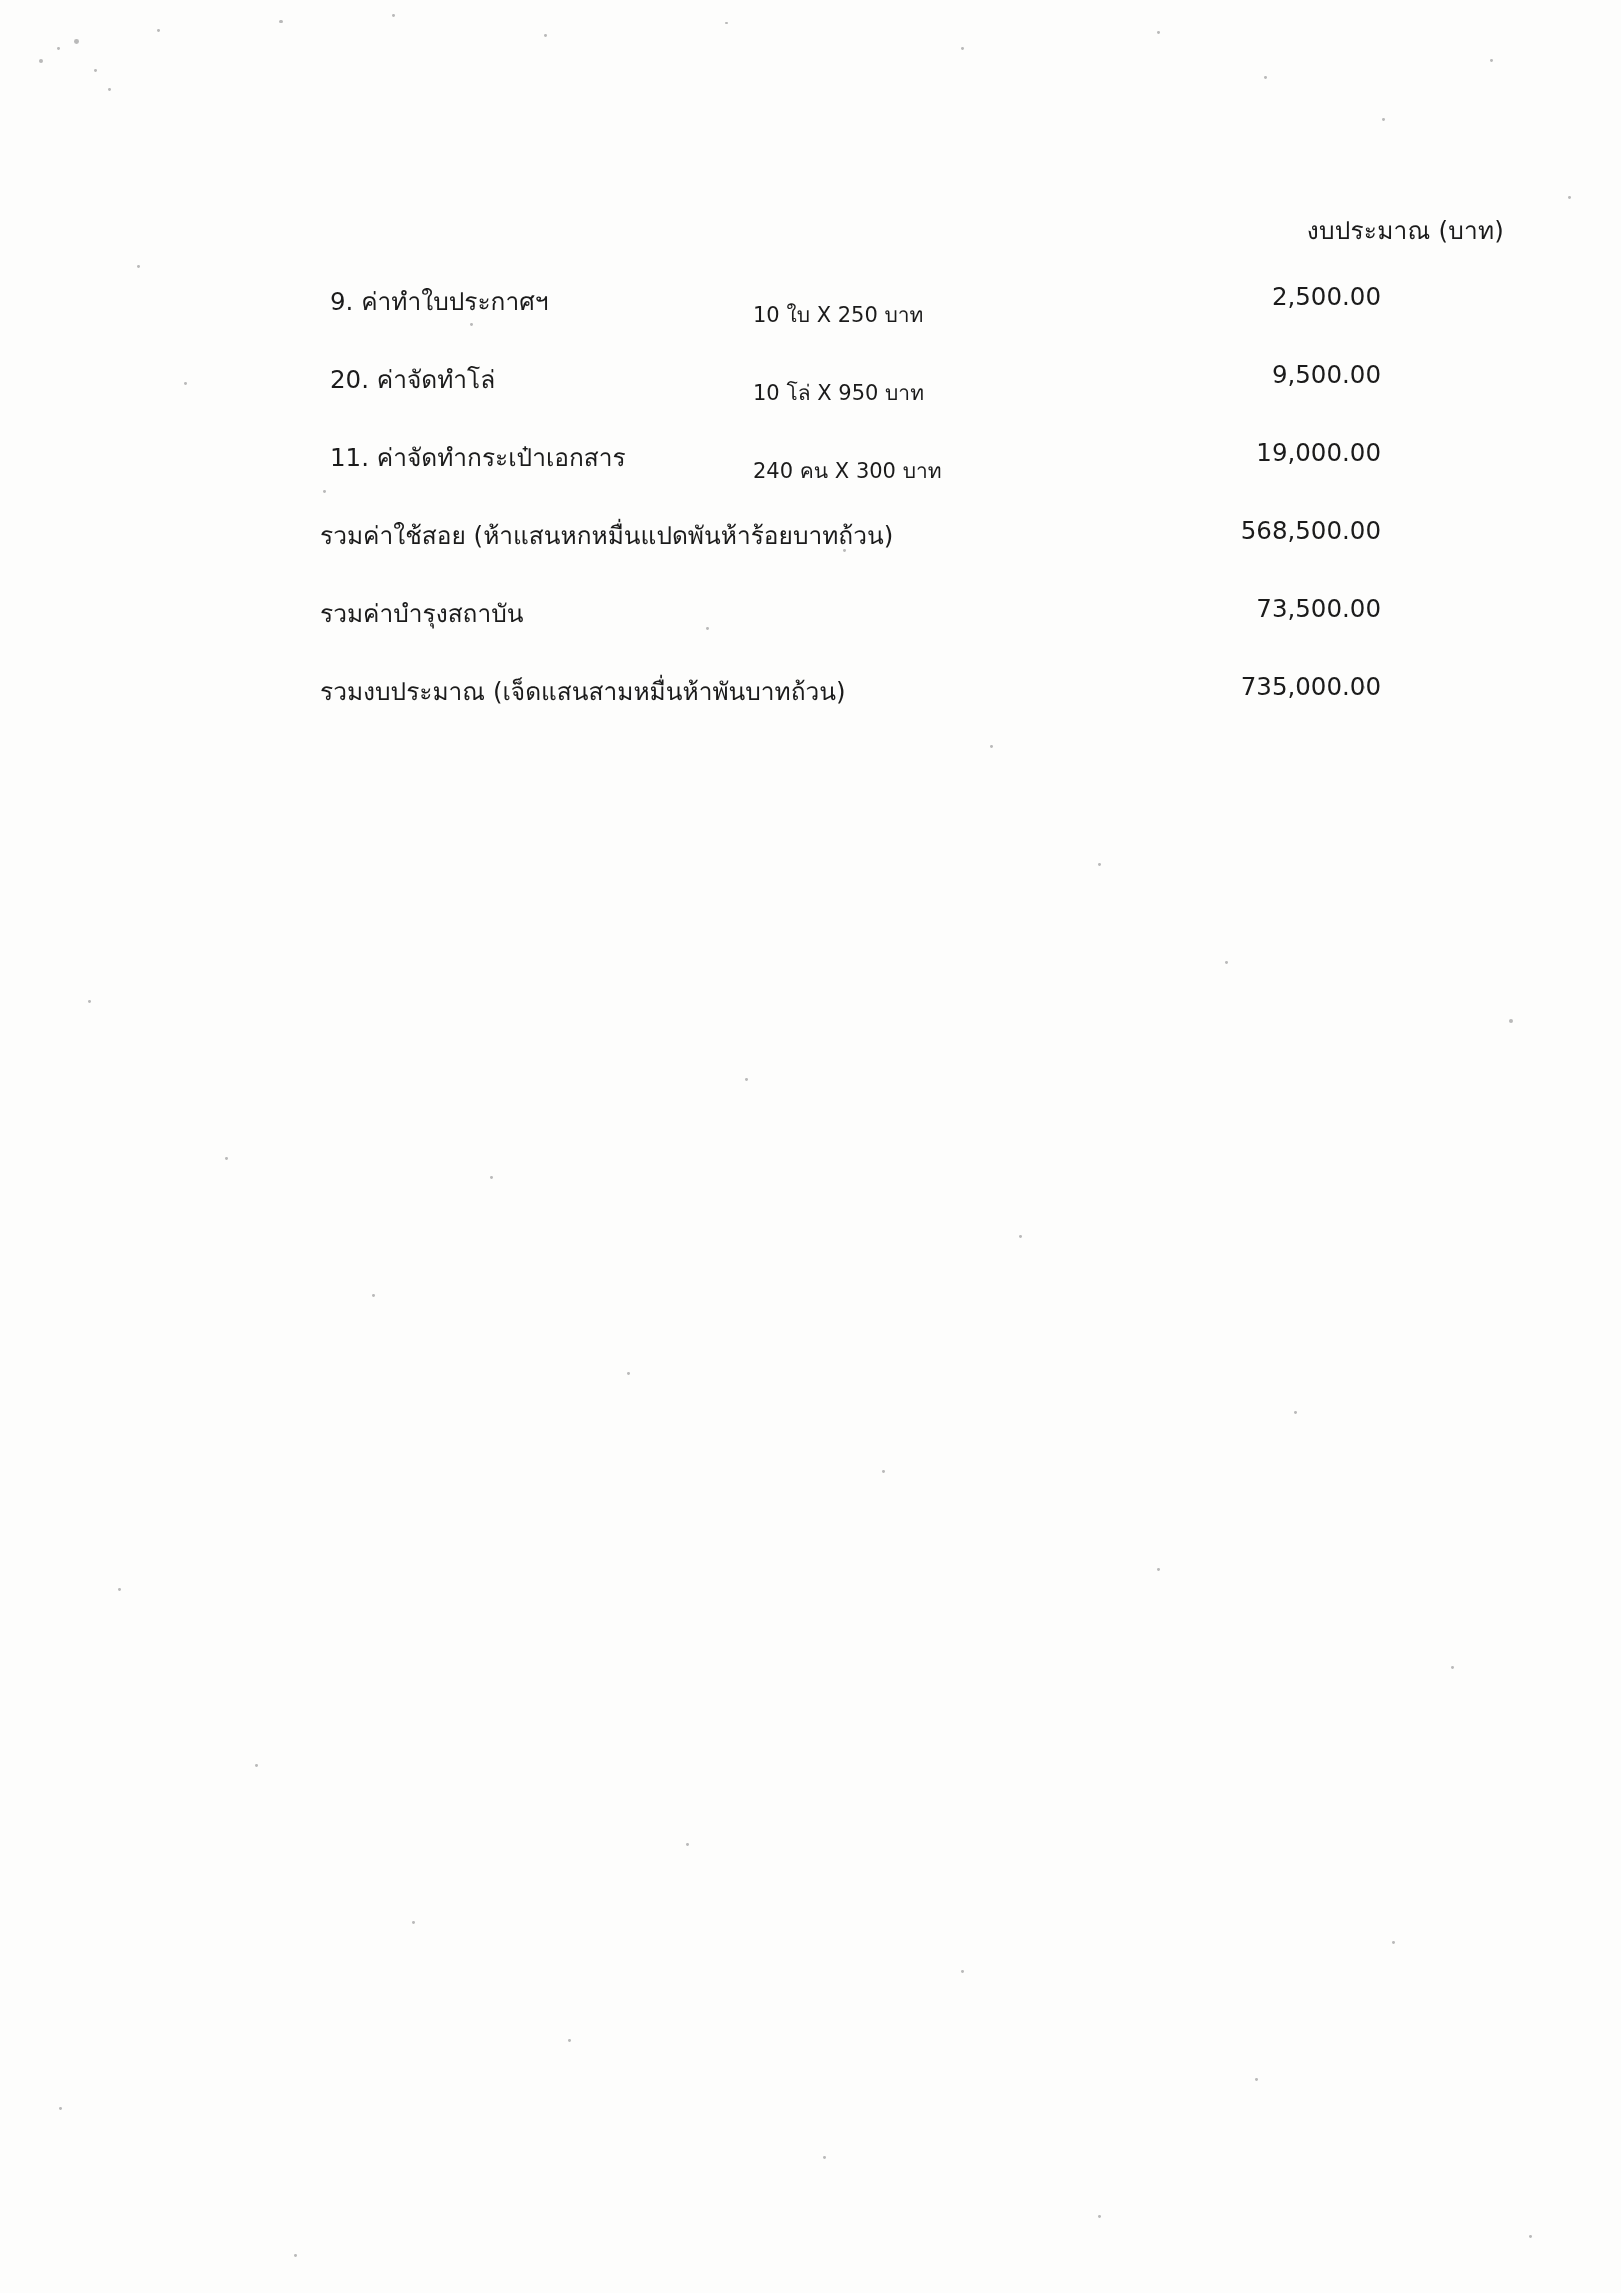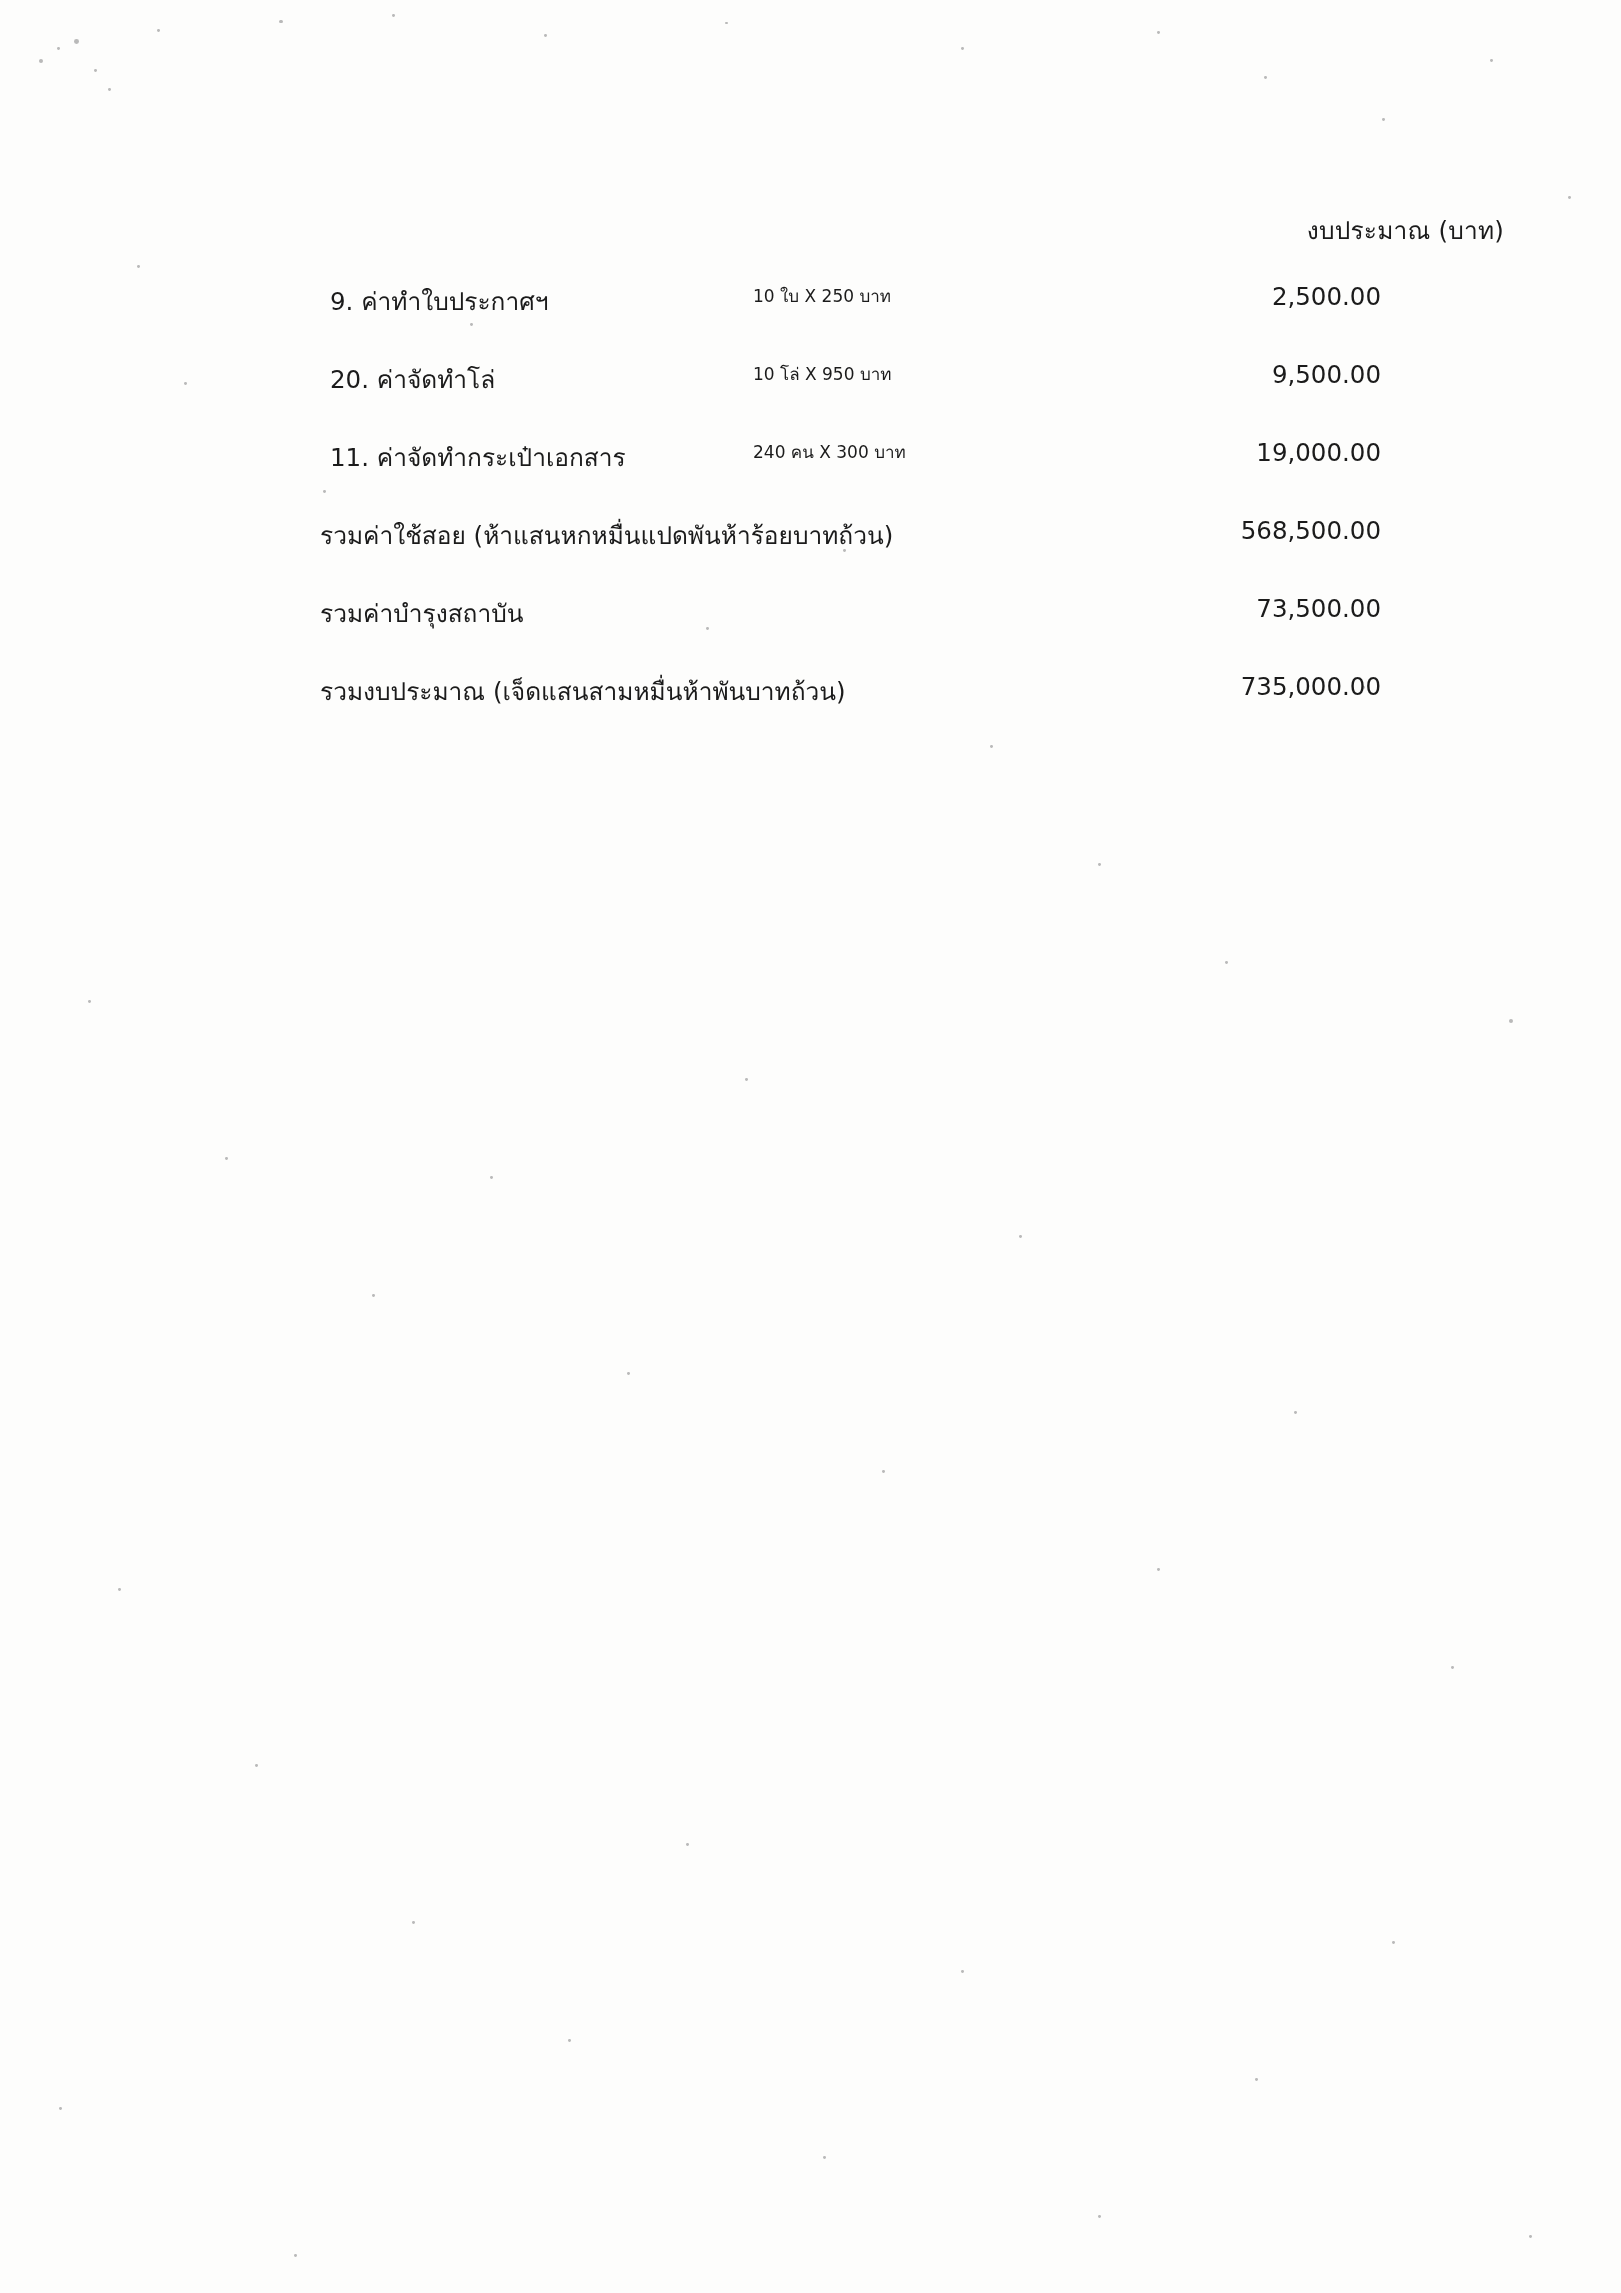--- a/index.html
+++ b/index.html
@@ -69,22 +69,22 @@
     position: absolute;
     left: 302px;
     top: 0;
     font-size: 24.5px;
     white-space: nowrap;
   }
 
   .row .qty {
     position: absolute;
     left: 725px;
-    top: 0;
-    font-size: 17px;
+    top: 16px;
+    font-size: 21px;
     white-space: nowrap;
     text-align: center;
   }
 
   .row .amount {
     position: absolute;
     right: 145px;
     top: 0;
     font-size: 24.5px;
     white-space: nowrap;

